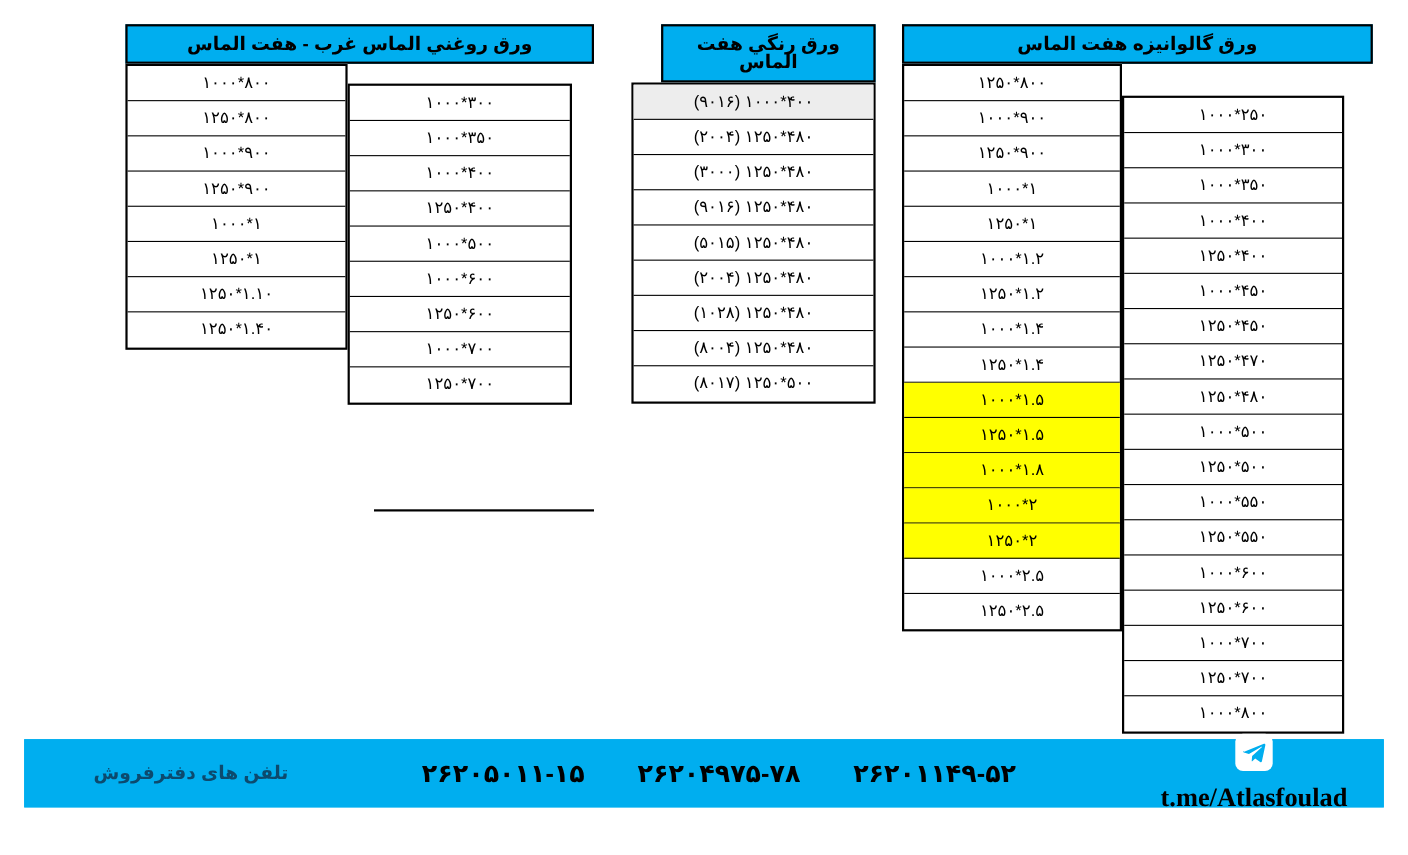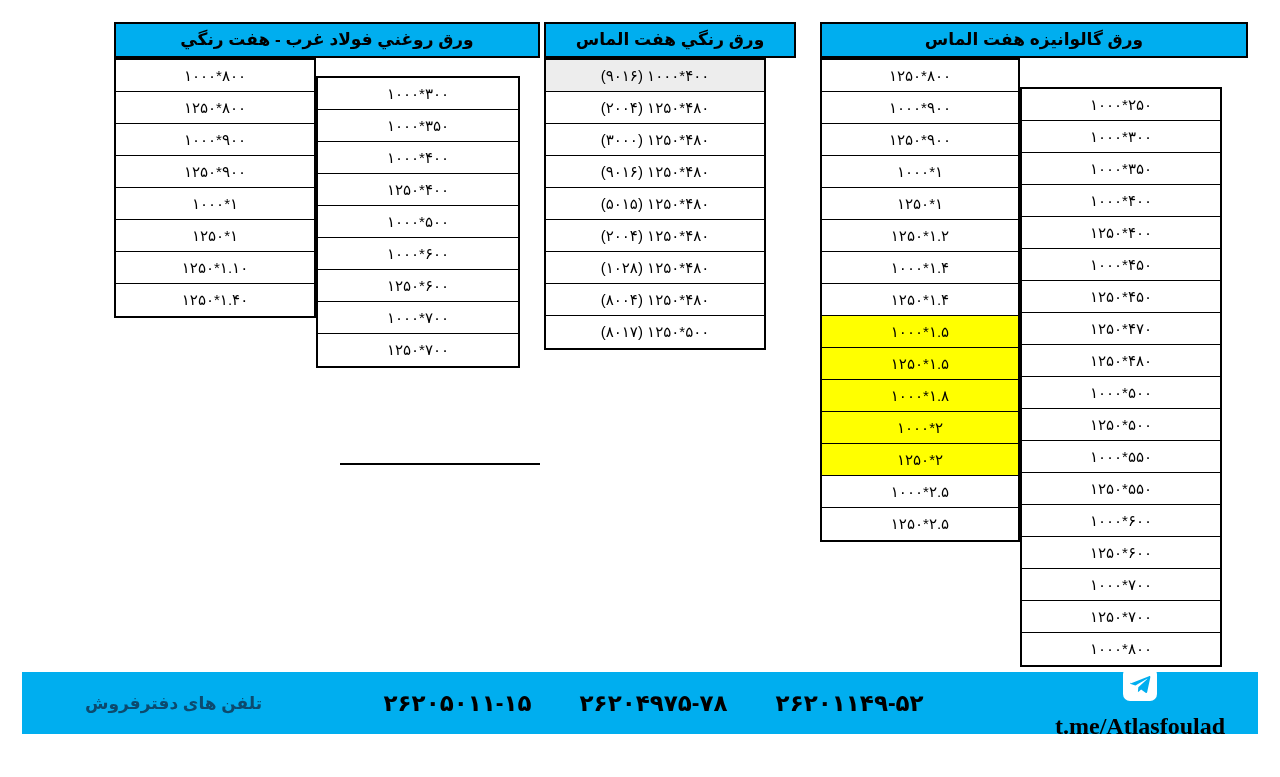--- a/index.html
+++ b/index.html
@@ -63,21 +63,21 @@
   .cell.hl-yellow { background: #FFFF00; }
   .cell.hl-gray { background: #EDEDED; }
 
   
   #block-roghani { top: 22px; right: 740px; }
   #block-roghani .blk-header { width: 426px; }
   #block-roghani .col-a { width: 202px; margin-right: 0; }
   #block-roghani .col-b { width: 204px; margin-top: 18px; margin-right: 20px; }
 
   #block-rangi { top: 22px; right: 484px; }
-  #block-rangi .blk-header { width: 252px; }
+  #block-rangi .blk-header { width: 195px; }
   #block-rangi .col-a { width: 222px; }
 
   #block-galvanize { top: 22px; right: 32px; }
   #block-galvanize .blk-header { width: 428px; }
   #block-galvanize .col-a { width: 200px; }
   #block-galvanize .col-b { width: 202px; margin-top: 29px; margin-right: 26px; }
 
   .rule {
     position: absolute;
     top: 463px;
@@ -151,21 +151,21 @@
     justify-content: center;
   }
   .tg-icon svg { display: block; }
 </style>
 </head>
 <body>
 
 <div class="sheet">
 
   <div class="block" id="block-roghani">
-    <div class="blk-header">ورق روغني فولاد غرب - هفت رنگي</div>
+    <div class="blk-header">ورق روغني الماس غرب - هفت الماس</div>
     <div class="col-wrap">
       <div class="col col-a">
         <div class="cell">۸۰۰*۱۰۰۰</div>
         <div class="cell">۸۰۰*۱۲۵۰</div>
         <div class="cell">۹۰۰*۱۰۰۰</div>
         <div class="cell">۹۰۰*۱۲۵۰</div>
         <div class="cell">۱*۱۰۰۰</div>
         <div class="cell">۱*۱۲۵۰</div>
         <div class="cell">۱.۱۰*۱۲۵۰</div>
         <div class="cell">۱.۴۰*۱۲۵۰</div>
@@ -203,20 +203,21 @@
 
   <div class="block" id="block-galvanize">
     <div class="blk-header">ورق گالوانیزه هفت الماس</div>
     <div class="col-wrap">
       <div class="col col-a">
         <div class="cell">۸۰۰*۱۲۵۰</div>
         <div class="cell">۹۰۰*۱۰۰۰</div>
         <div class="cell">۹۰۰*۱۲۵۰</div>
         <div class="cell">۱*۱۰۰۰</div>
         <div class="cell">۱*۱۲۵۰</div>
+        <div class="cell">۱.۲*۱۰۰۰</div>
         <div class="cell">۱.۲*۱۲۵۰</div>
         <div class="cell">۱.۴*۱۰۰۰</div>
         <div class="cell">۱.۴*۱۲۵۰</div>
         <div class="cell hl-yellow">۱.۵*۱۰۰۰</div>
         <div class="cell hl-yellow">۱.۵*۱۲۵۰</div>
         <div class="cell hl-yellow">۱.۸*۱۰۰۰</div>
         <div class="cell hl-yellow">۲*۱۰۰۰</div>
         <div class="cell hl-yellow">۲*۱۲۵۰</div>
         <div class="cell">۲.۵*۱۰۰۰</div>
         <div class="cell">۲.۵*۱۲۵۰</div>

